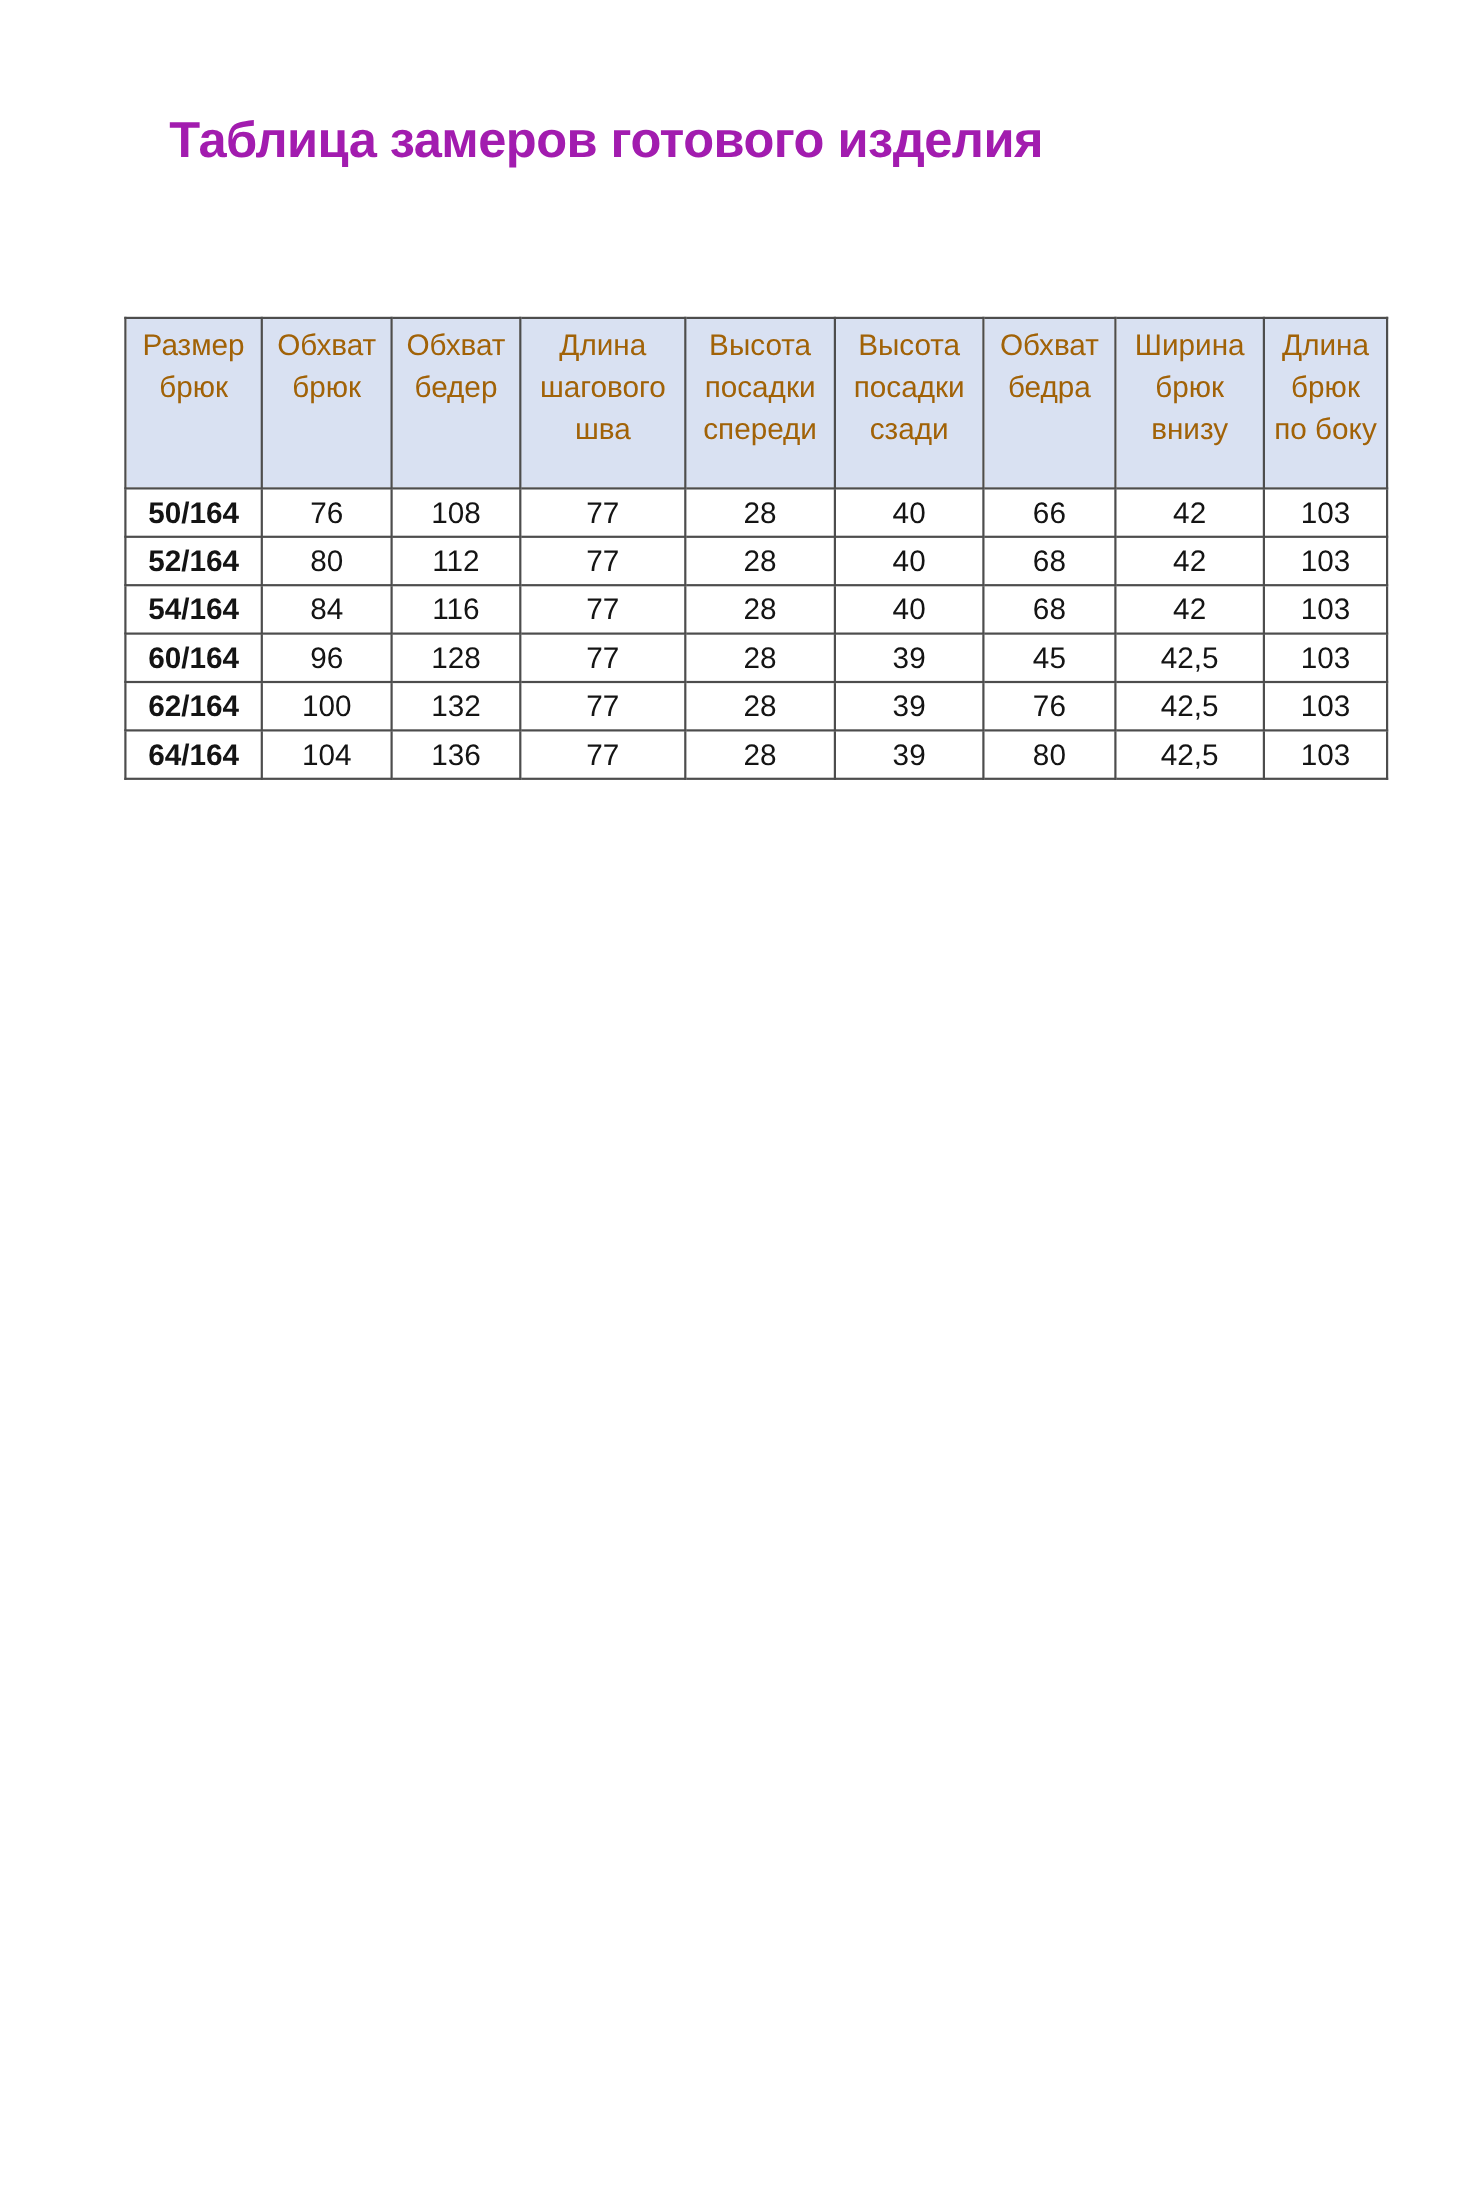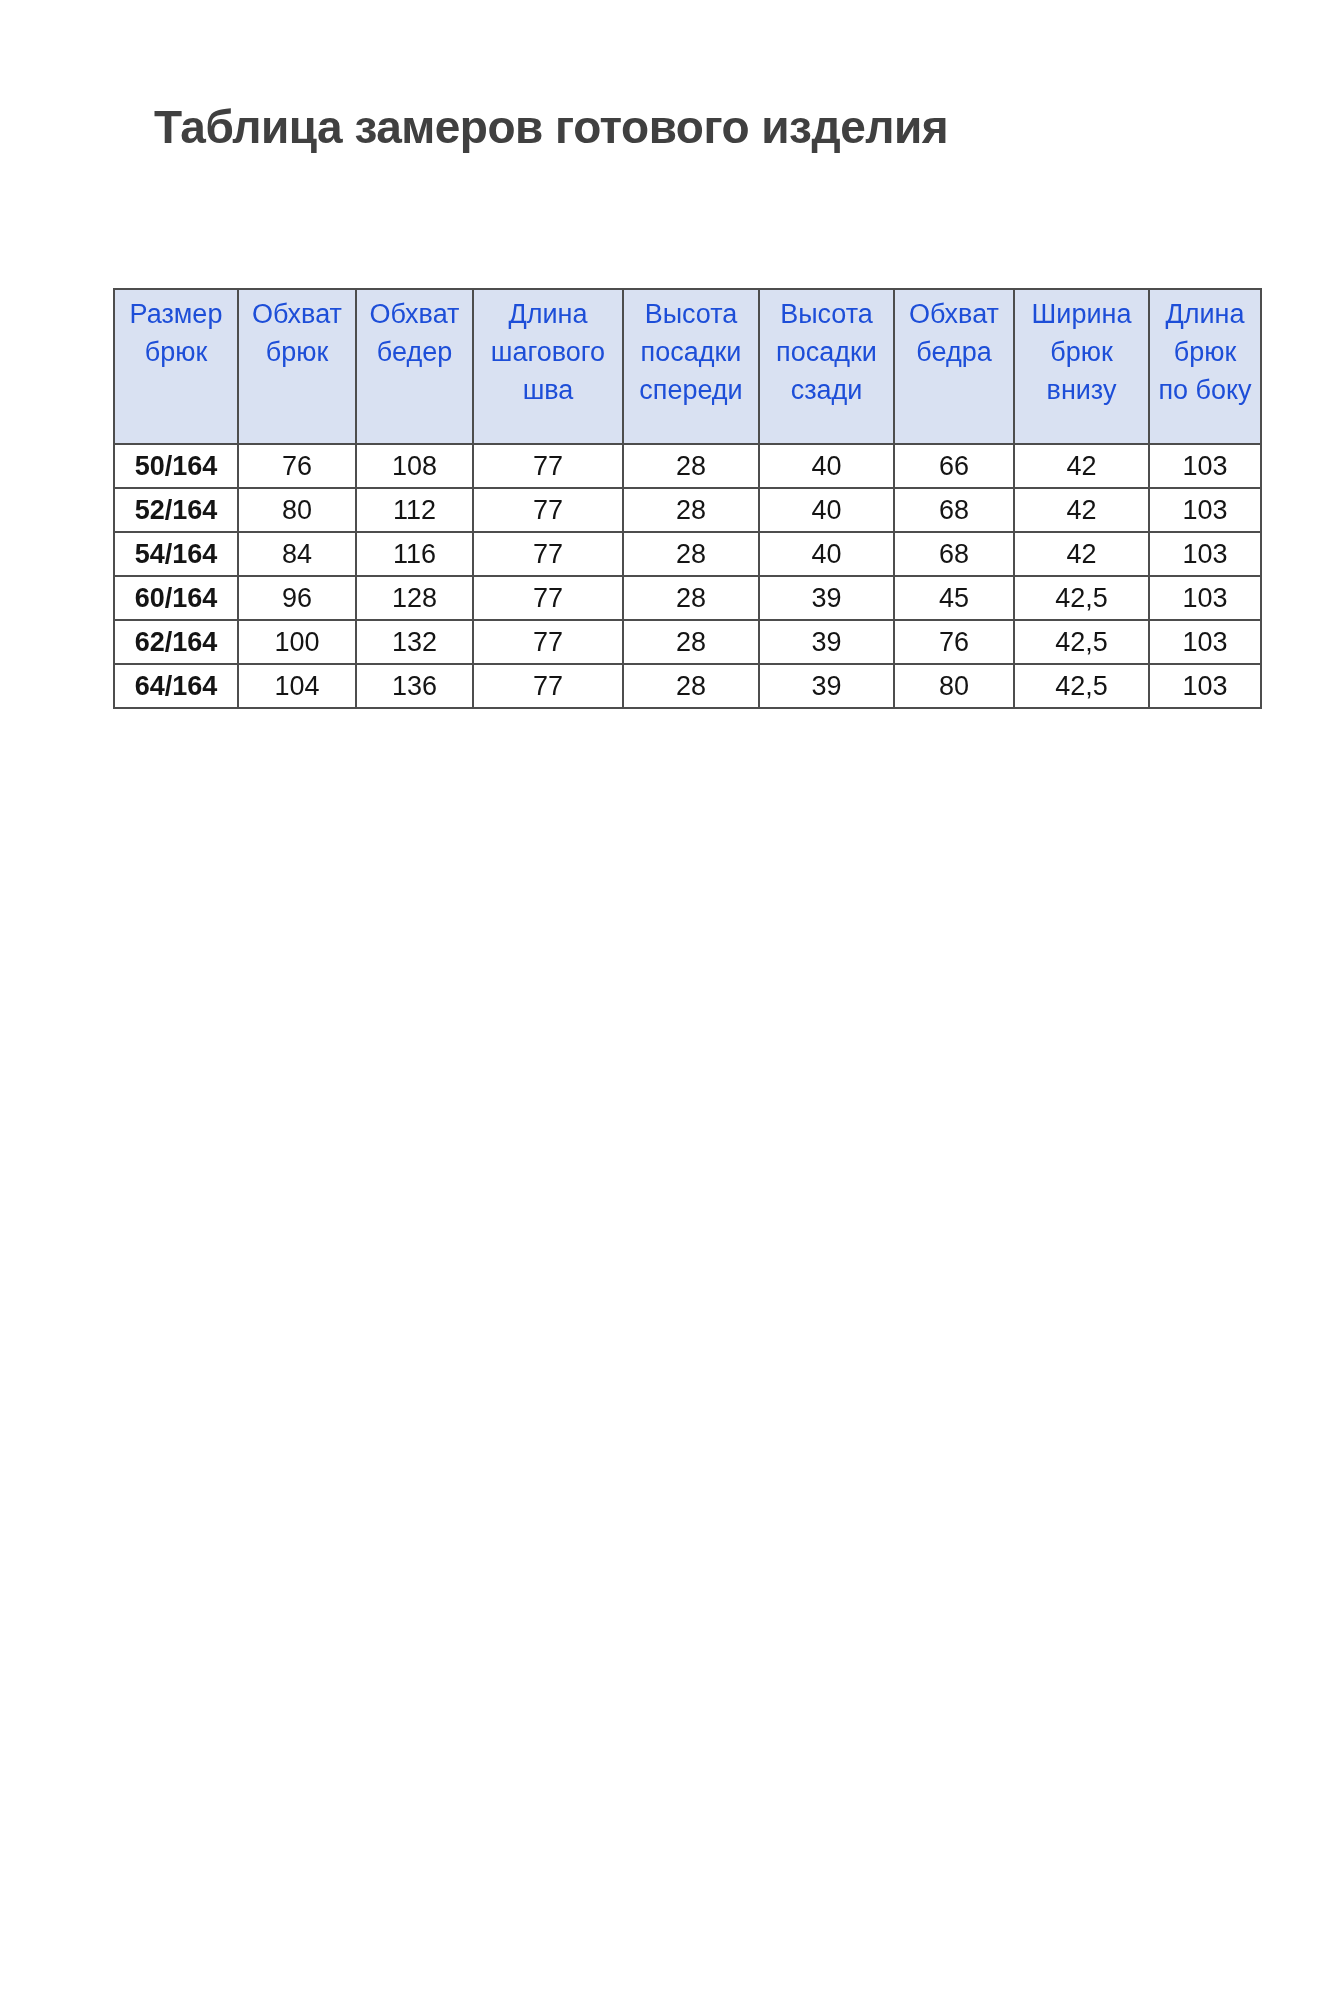--- a/index.html
+++ b/index.html
@@ -15,21 +15,21 @@
     position: relative;
   }
   .page-title {
     margin: 0;
     padding-top: 100px;
     width: 1102px;
     text-align: center;
     font-size: 46px;
     line-height: 1.2;
     font-weight: 700;
-    color: #404040;
+    color: #a21caf;
     letter-spacing: -0.5px;
   }
   .table-wrap {
     position: absolute;
     left: 113px;
     top: 288px;
   }
   table.size-table {
     border-collapse: collapse;
     table-layout: fixed;
@@ -45,21 +45,21 @@
     padding: 0 6px;
     box-sizing: border-box;
   }
   table.size-table th {
     background: var(--header-bg, #d9e1f2);
     font-weight: 400;
     vertical-align: top;
     height: 155px;
     padding-top: 5px;
     line-height: 38px;
-    color: #1d4ed8;
+    color: #a16207;
   }
   table.size-table td {
     background: #ffffff;
     height: 44px;
     vertical-align: middle;
     line-height: 1;
     color: #141414;
   }
   table.size-table td.size-col {
     font-weight: 700;

